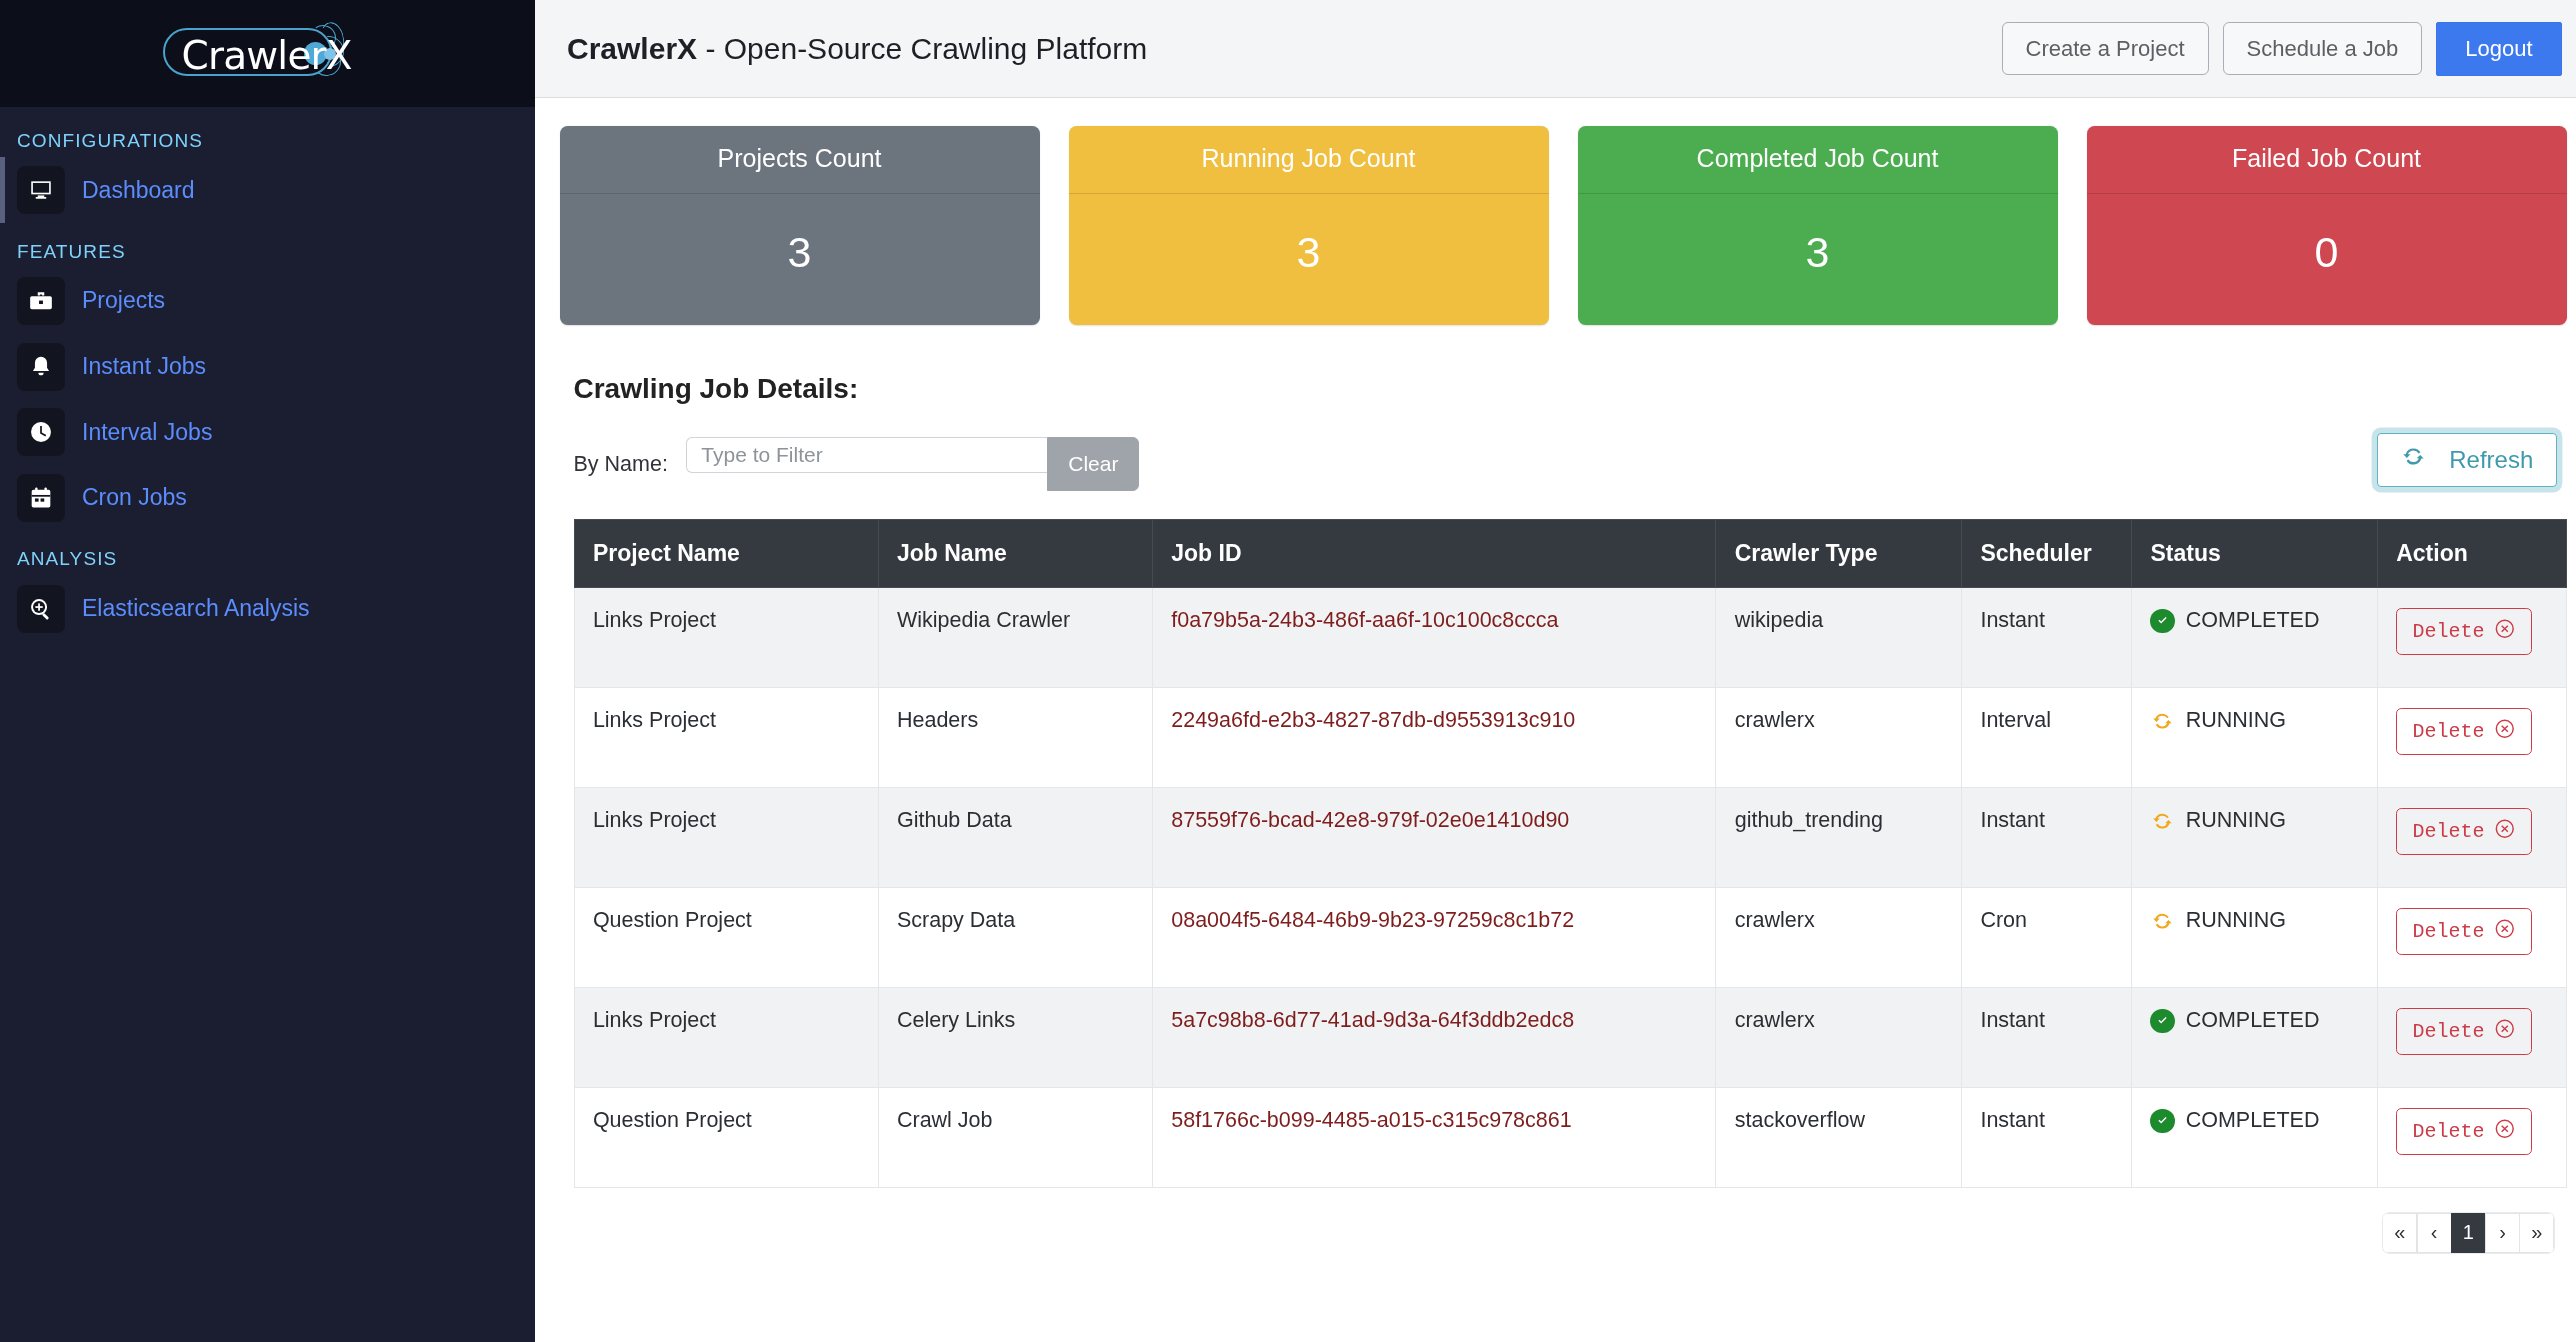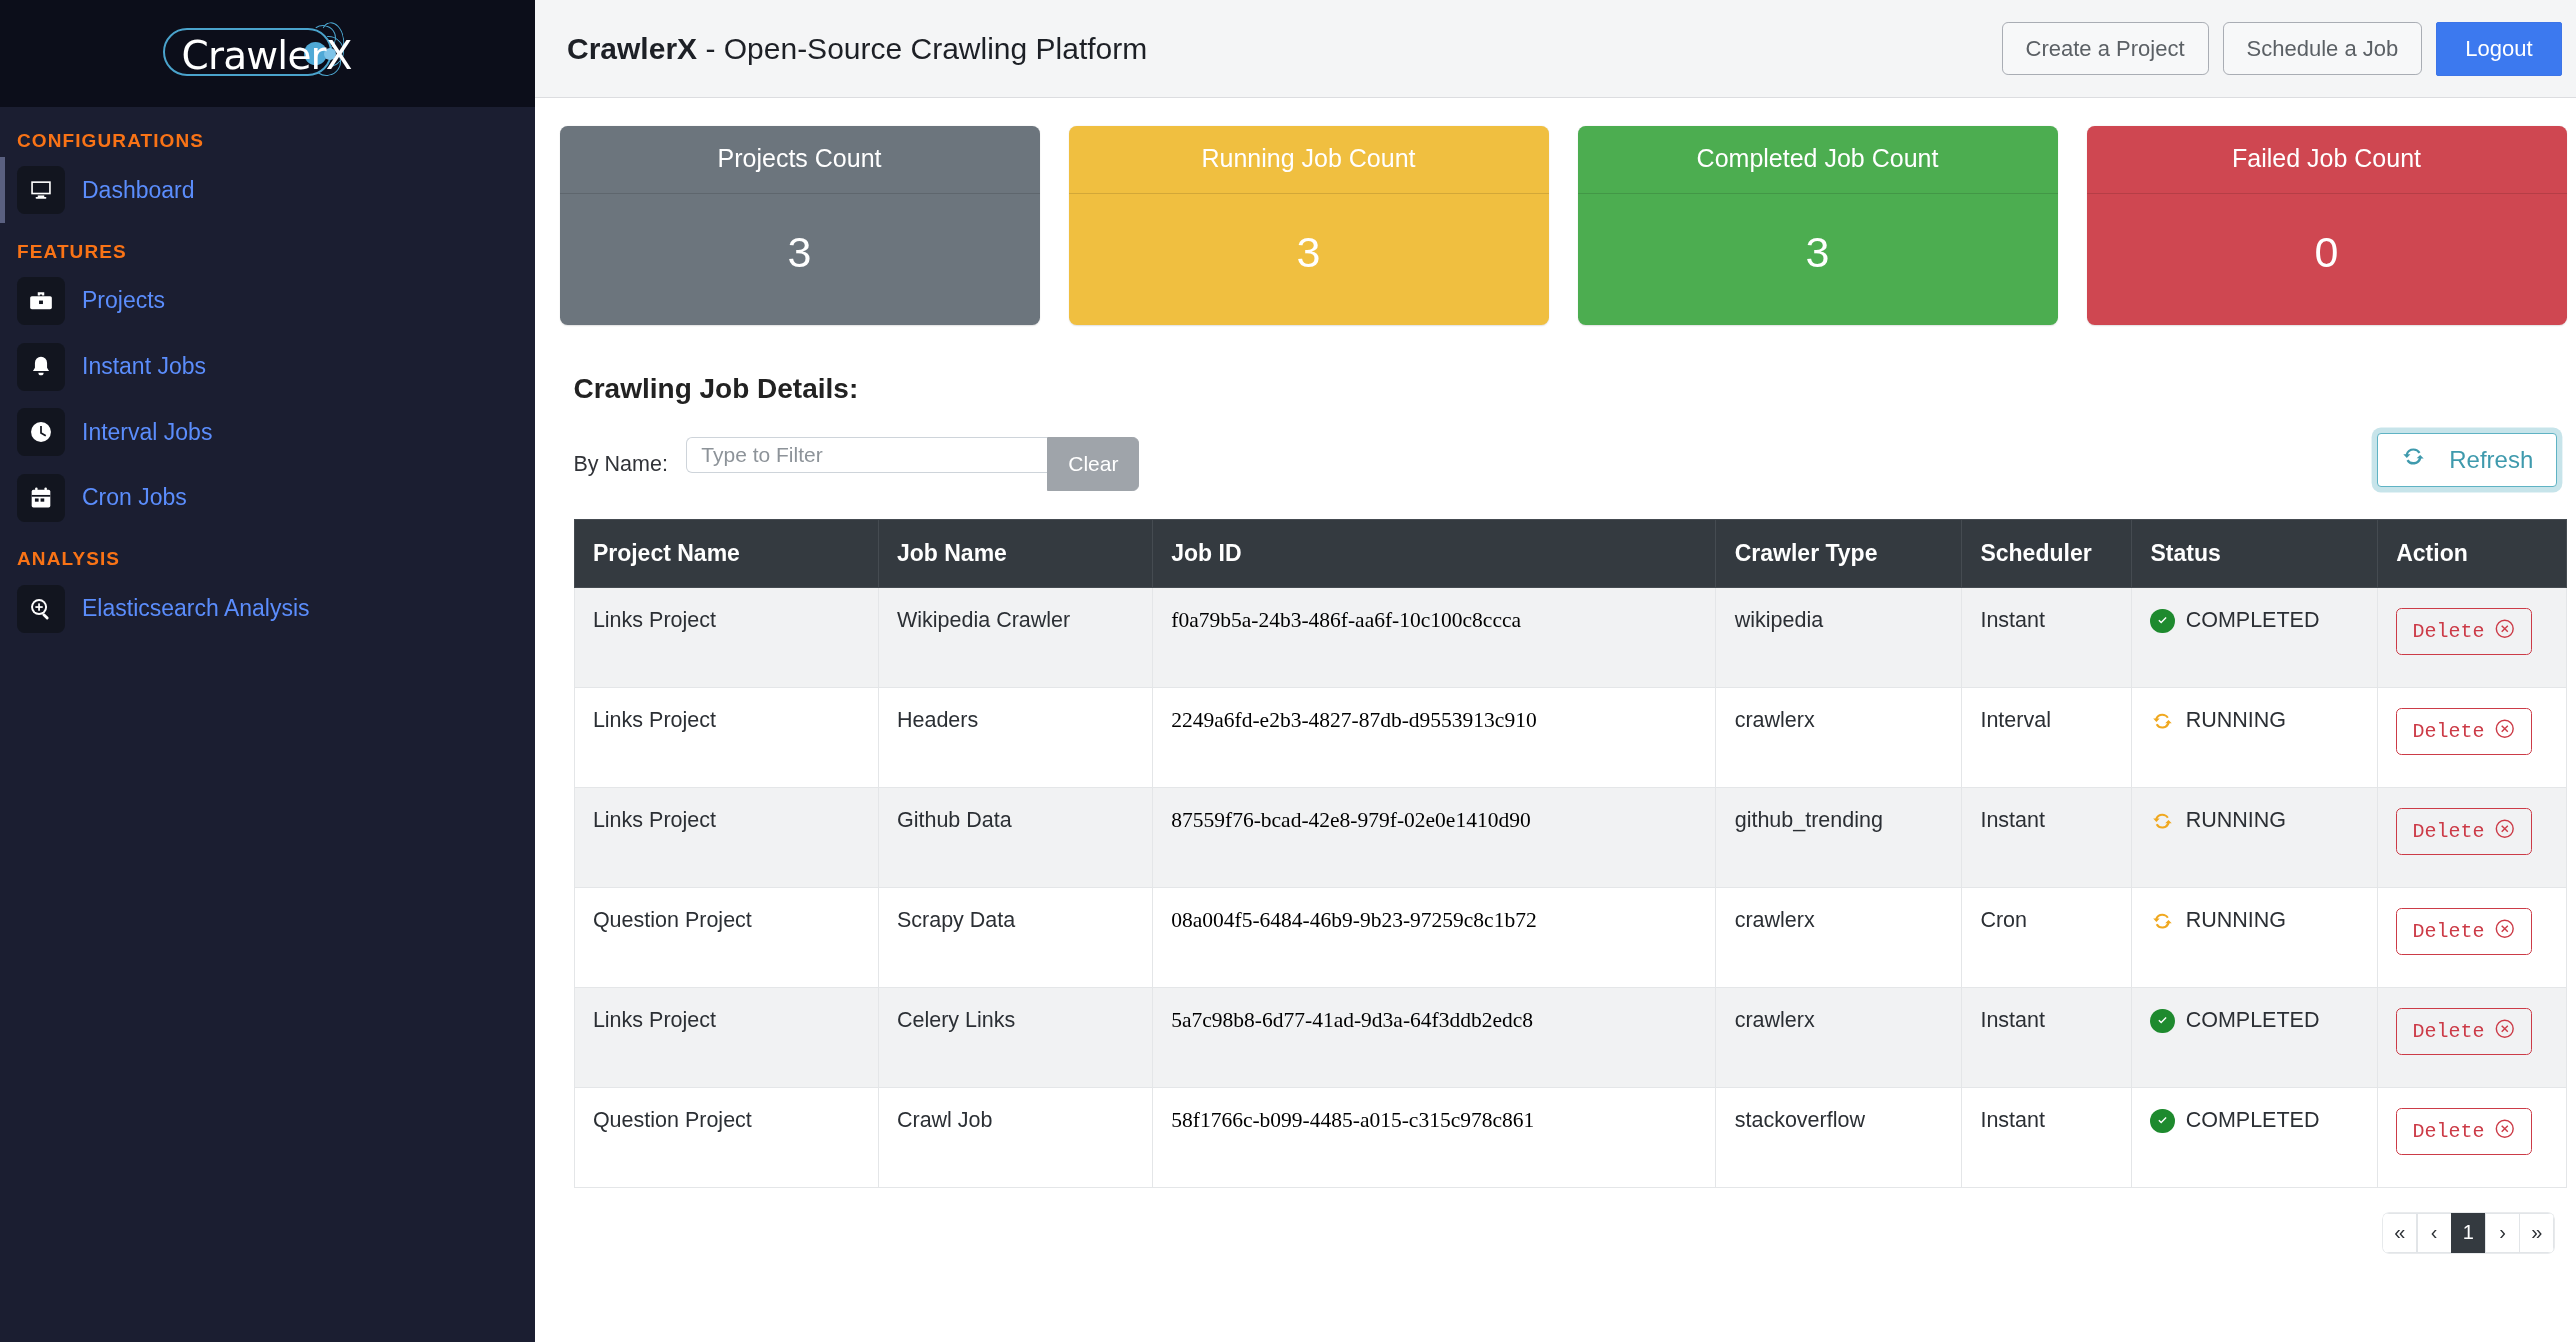--- a/index.html
+++ b/index.html
@@ -46,22 +46,22 @@
     position: absolute; border: 1.9px solid #4aa3cc;
     border-radius: 50%; border-left-color: transparent;
     border-bottom-color: transparent;
   }
   .lg1 { left: 150px; top: 4.6px;  width: 26px; height: 26px; transform: rotate(10deg); }
   .lg2 { left: 153px; top: 15.3px; width: 31px; height: 31px; transform: rotate(40deg); }
   .lg3 { left: 152px; top: 26px; width: 29px; height: 29px; transform: rotate(80deg); }
   .lg4 { left: 161px; top: 1.5px;  width: 23px; height: 35px; transform: rotate(-10deg); }
 
   .nav-section-title {
-    color: #f97316; font-size: 19px; letter-spacing: 1.1px;
-    padding: 23px 10px 0 17px; font-weight: 700;
+    color: #7dd3fc; font-size: 19px; letter-spacing: 1.1px;
+    padding: 23px 10px 0 17px; font-weight: 400;
   }
   .nav-item {
     display: flex; align-items: center; gap: 17px;
     padding: 0 0 0 17px; height: 55px; margin-top: 10.7px;
     cursor: pointer; position: relative;
   }
   .nav-item.active::before {
     content: ""; position: absolute; left: 0; top: -6.1px;
     width: 5.4px; height: 66px; background: #5a6080;
   }
@@ -156,21 +156,21 @@
   table.jobs th {
     background: #343a40; color: #ffffff; font-size: 23px; font-weight: 700;
     text-align: left; padding: 20px 18.4px; border: 0.8px solid #454b51;
   }
   table.jobs td {
     font-size: 21.5px; color: #2b2f34; padding: 20px 18.4px;
     border: 0.8px solid #e4e6e8; vertical-align: top; height: 100px;
   }
   table.jobs tbody tr:nth-child(odd) td { background: #f1f2f3; }
   table.jobs tbody tr:nth-child(even) td { background: #ffffff; }
-  .jobid { color: #000000; text-decoration: none; word-break: break-all; font-family: Liberation Serif, serif; }
+  .jobid { color: #7f1d1d; text-decoration: none; word-break: break-all; }
   .status-cell { display: flex; align-items: center; gap: 10.7px; white-space: nowrap; }
   .ico-done {
     width: 24.5px; height: 24.5px; border-radius: 50%; background: #1e8a2e;
     display: inline-flex; align-items: center; justify-content: center; flex: 0 0 24.5px;
   }
   .ico-done svg { width: 15.3px; height: 15.3px; fill: #ffffff; }
   .ico-run { width: 24.5px; height: 24.5px; flex: 0 0 24.5px; }
   .ico-run svg { width: 24.5px; height: 24.5px; fill: #f0a81f; }
   .delete-btn {
     display: inline-flex; align-items: center; gap: 9.2px;

